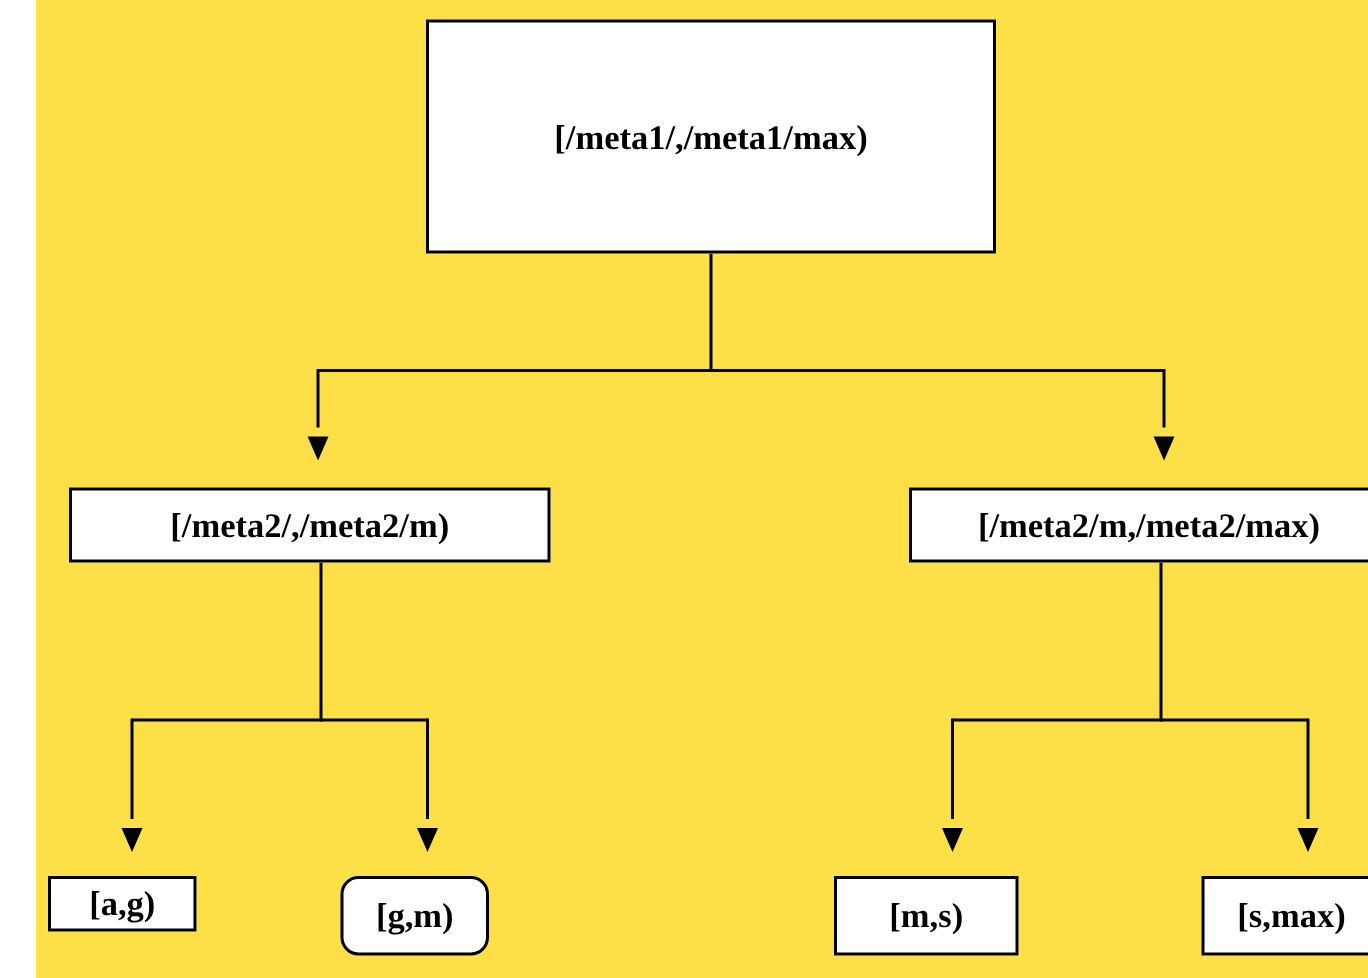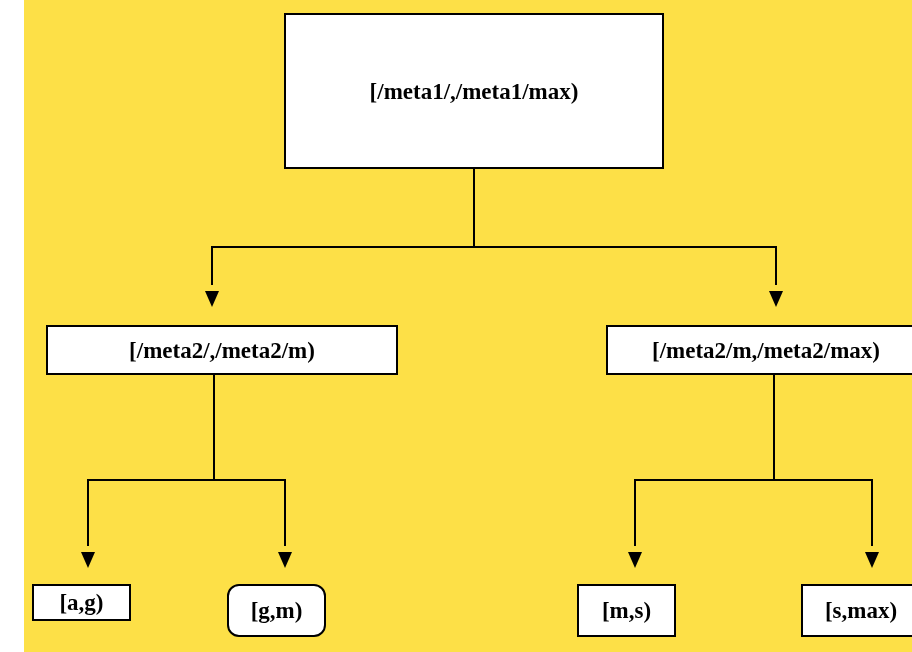--- a/index.html
+++ b/index.html
@@ -31,25 +31,25 @@
     display: flex;
     align-items: center;
     justify-content: center;
     font-weight: bold;
     font-size: 23px;
     line-height: 1;
     color: #000000;
     white-space: pre;
   }
   .node--root      { left: 260px; top: 13px;  width: 380px; height: 156px; }
-  .node--mid-left  { left: 22px;  top: 325px; width: 352px; height: 50px;  }
+  .node--mid-left  { left: 22px;  top: 325px; width: 321px; height: 50px;  }
   .node--mid-right { left: 582px; top: 325px; width: 320px; height: 50px;  }
   .node--leaf-ag   { left: 8px;   top: 584px; width: 99px;  height: 37px;  }
   .node--leaf-gm   { left: 203px; top: 584px; width: 99px;  height: 53px; border-radius: 12px;  }
-  .node--leaf-ms   { left: 553px; top: 584px; width: 99px;  height: 53px; text-align: right;  }
+  .node--leaf-ms   { left: 532px; top: 584px; width: 123px;  height: 53px; text-align: right;  }
   .node--leaf-smax { left: 777px; top: 584px; width: 120px; height: 53px;  }
 </style>
 </head>
 <body>
 
 <div class="canvas">
 
   <svg class="edges" width="912" height="652" viewBox="0 0 912 652">
 
     <line x1="450" y1="169" x2="450" y2="247" stroke="#000000" stroke-width="2"></line>

